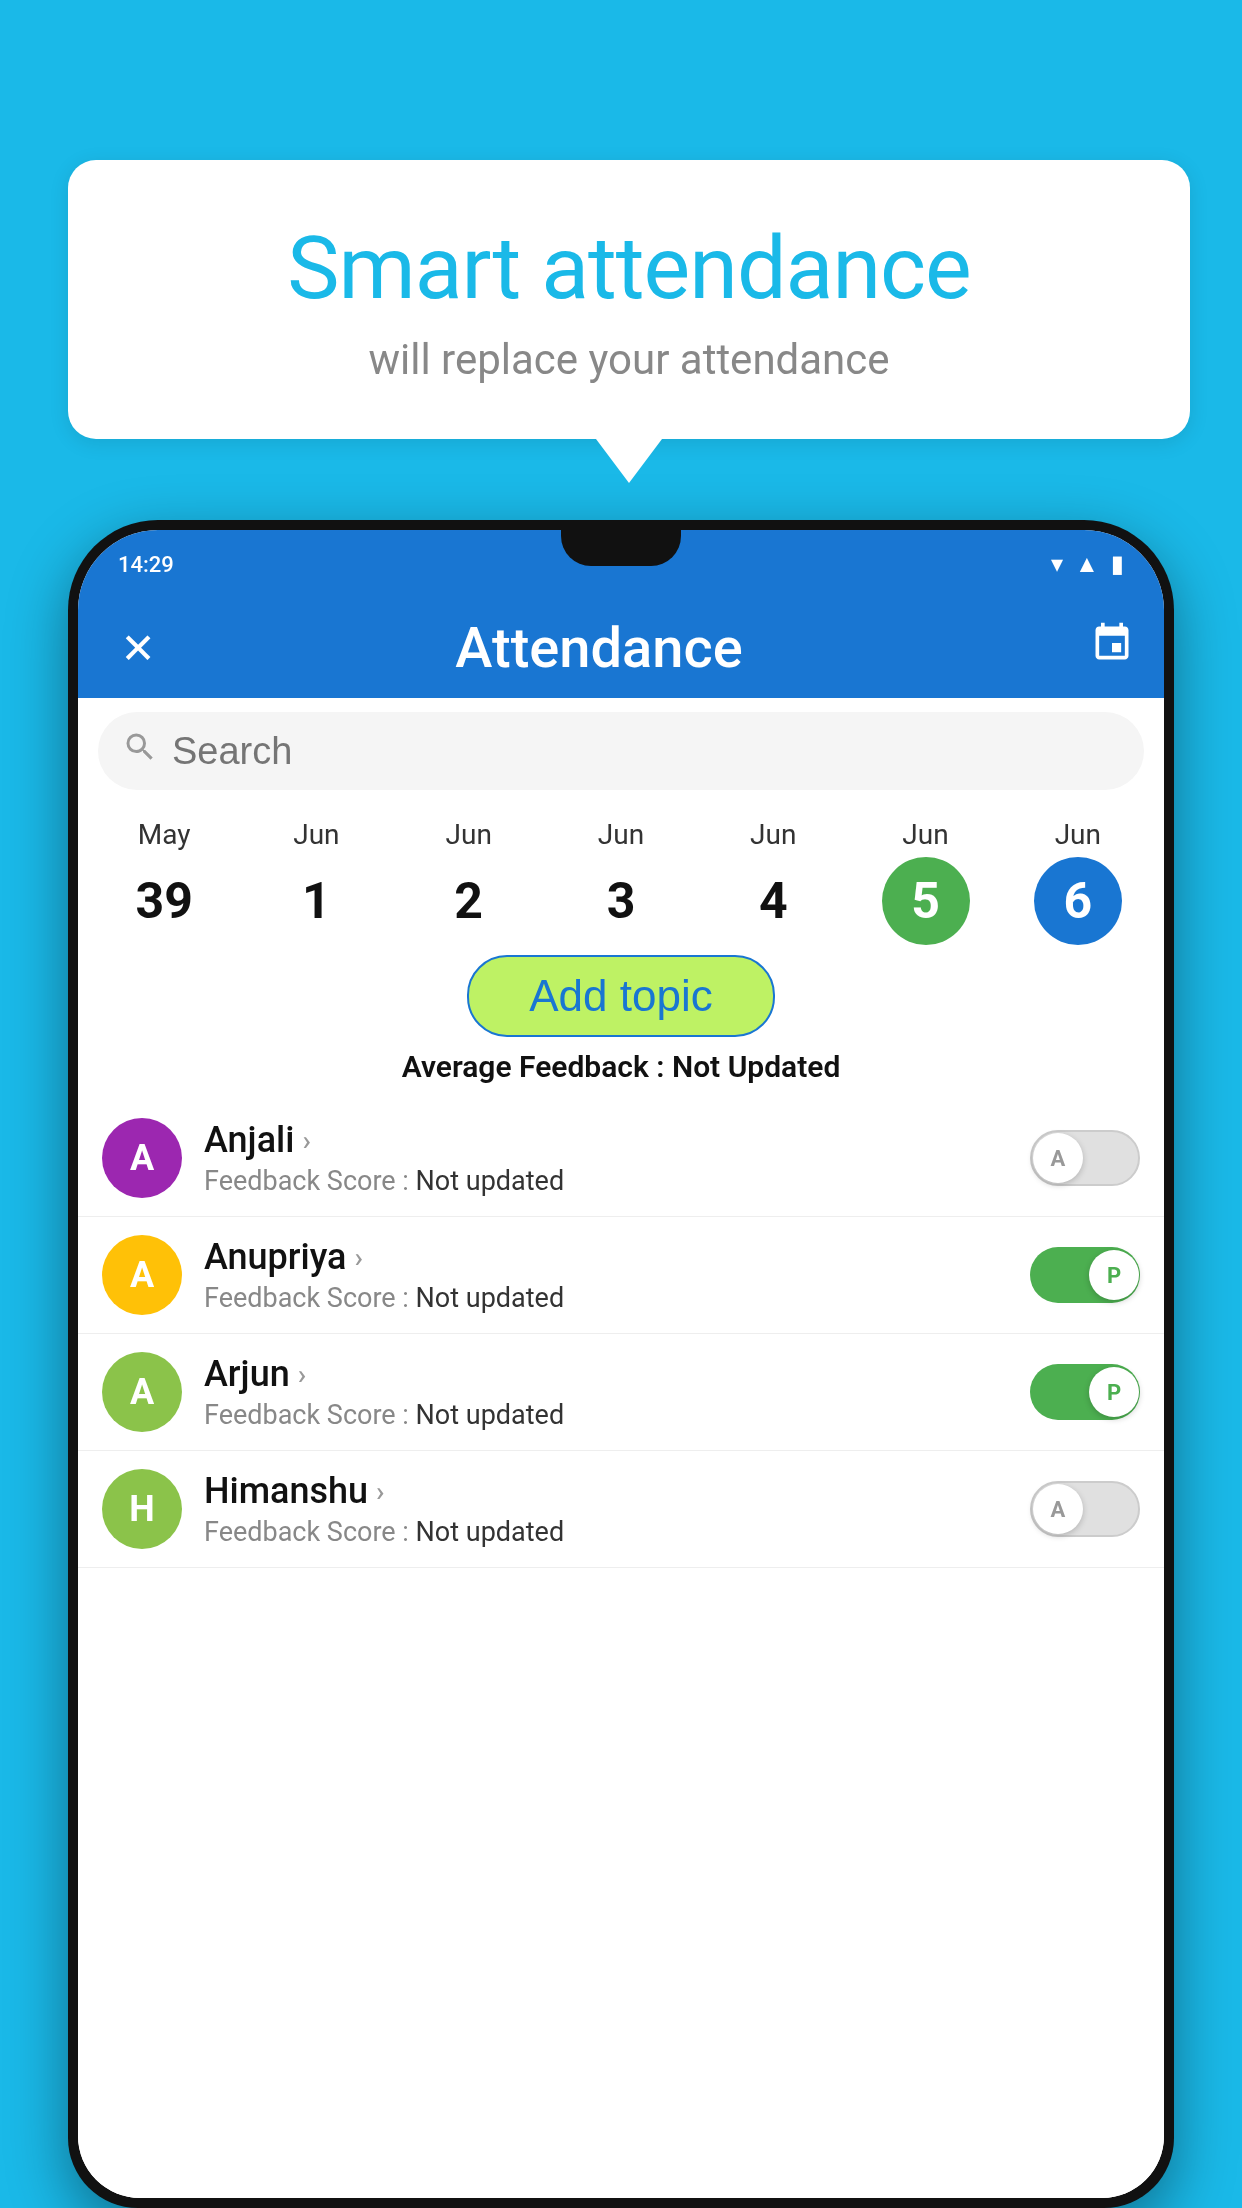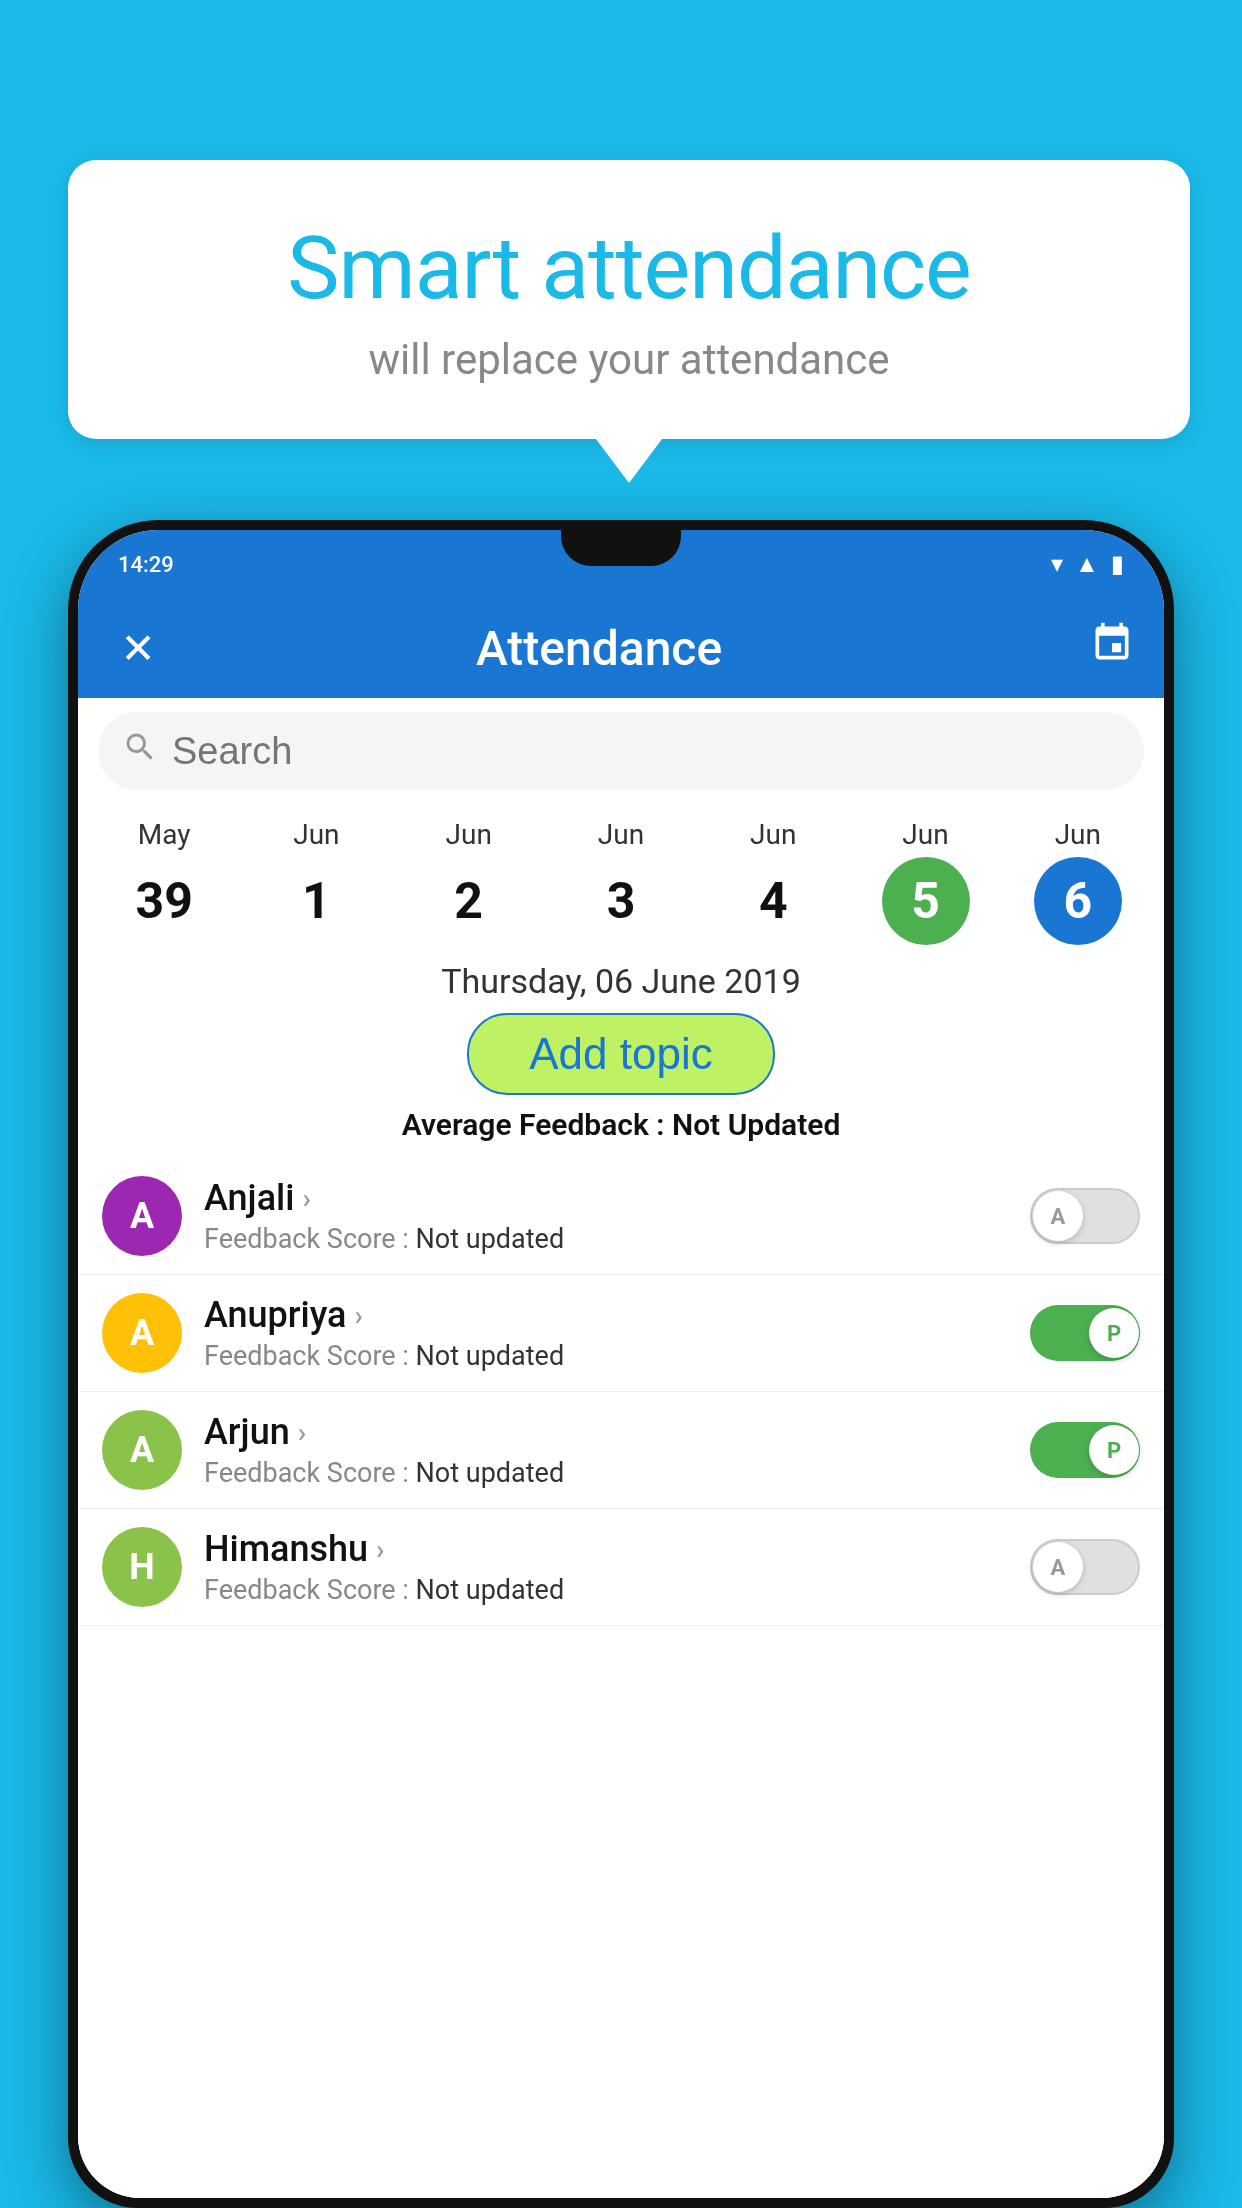--- a/index.html
+++ b/index.html
@@ -133,21 +133,21 @@
     .app-bar-close {
       color: white;
       font-size: 42px;
       cursor: pointer;
       width: 60px;
       text-align: center;
     }
 
     .app-bar-title {
       color: white;
-      font-size: 48px;
+      font-size: 56px;
       font-weight: 500;
       flex: 1;
       text-align: center;
       margin-right: 60px;
     }
 
     .app-bar-calendar {
       color: white;
       font-size: 40px;
       cursor: pointer;
@@ -450,21 +450,20 @@
             <div class="cal-day">
               <span class="cal-month">Jun</span>
               <span class="cal-date today">5</span>
             </div>
             <div class="cal-day">
               <span class="cal-month">Jun</span>
               <span class="cal-date selected">6</span>
             </div>
           </div>
 
-        <div class="selected-date">Thursday, 06 June 2019</div>
 
         <div class="add-topic-btn">
           <button>Add topic</button>
         </div>
 
         <div class="avg-feedback">
           <span>Average Feedback :</span>
           <span>Not Updated</span>
         </div>
 

